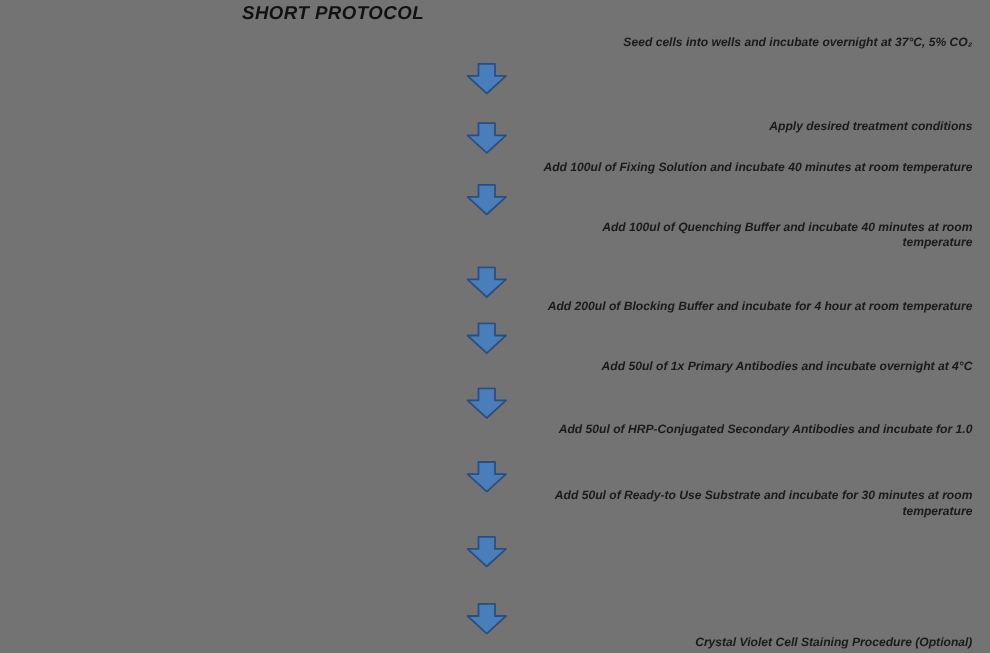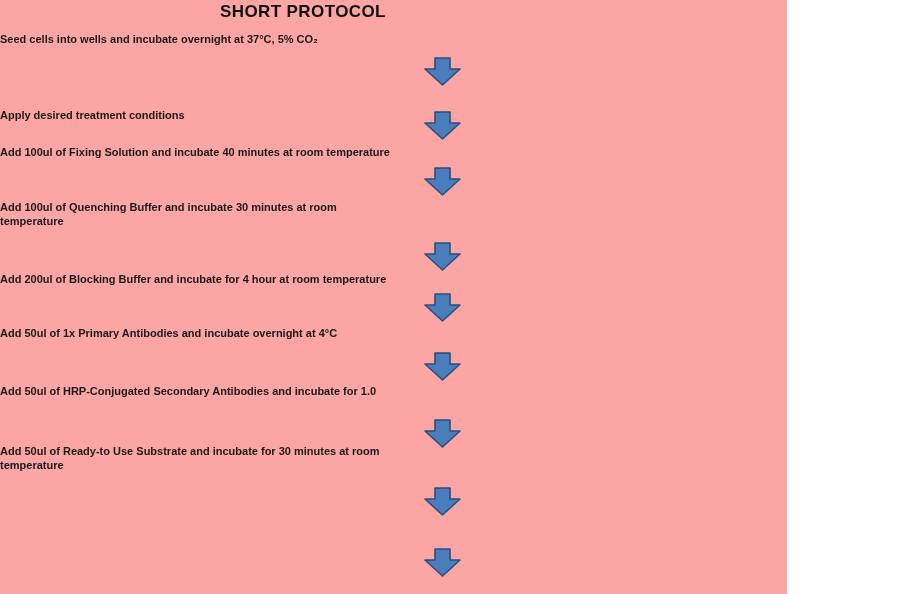--- a/index.html
+++ b/index.html
@@ -2,42 +2,43 @@
 <html><head>
 <meta charset="utf-8">
 <style>
   html, body {
     margin: 0;
     padding: 0;
     background: #ffffff;
   }
   #page {
     position: relative;
-    width: 787px;
+    width: 900px;
     height: 594px;
-    background: #fca5a5;
+    background: #737373;
     overflow: hidden;
     font-family: "Liberation Sans", sans-serif;
     color: #1a1a1a;
+    font-style: italic;
   }
   .title {
     position: absolute;
     left: 220px;
     top: 2px;
     font-size: 17px;
     font-weight: bold;
     letter-spacing: 0.4px;
     color: #111111;
     white-space: nowrap;
   }
   .step {
     position: absolute;
     left: 0;
     width: 884px;
-    text-align: left;
+    text-align: right;
     font-size: 11px;
     font-weight: bold;
     line-height: 14px;
     color: #1a1a1a;
   }
   .step .line {
     white-space: nowrap;
   }
   .arrow {
     position: absolute;
@@ -83,21 +84,21 @@
     <div class="line">Add 100ul of Fixing Solution and incubate 40 minutes at room temperature</div>
   </div>
 
   <div class="arrow" style="top:167px">
     <svg width="37" height="29" viewBox="0 0 37 29">
       <polygon points="11,1 26,1 26,12 36,12 18.5,28 1,12 11,12" fill="#4A7EBB"></polygon>
     </svg>
   </div>
 
   <div class="step" style="top:200px">
-    <div class="line">Add 100ul of Quenching Buffer and incubate 30 minutes at room</div>
+    <div class="line">Add 100ul of Quenching Buffer and incubate 40 minutes at room</div>
     <div class="line">temperature</div>
   </div>
 
   <div class="arrow" style="top:242px">
     <svg width="37" height="29" viewBox="0 0 37 29">
       <polygon points="11,1 26,1 26,12 36,12 18.5,28 1,12 11,12" fill="#4A7EBB"></polygon>
     </svg>
   </div>
 
   <div class="step" style="top:272px">
@@ -141,14 +142,17 @@
     </svg>
   </div>
 
 
   <div class="arrow" style="top:548px">
     <svg width="37" height="29" viewBox="0 0 37 29">
       <polygon points="11,1 26,1 26,12 36,12 18.5,28 1,12 11,12" fill="#4A7EBB"></polygon>
     </svg>
   </div>
 
+  <div class="step" style="top:577px">
+    <div class="line">Crystal Violet Cell Staining Procedure (Optional)</div>
+  </div>
 
 </div>
 
 </body></html>

